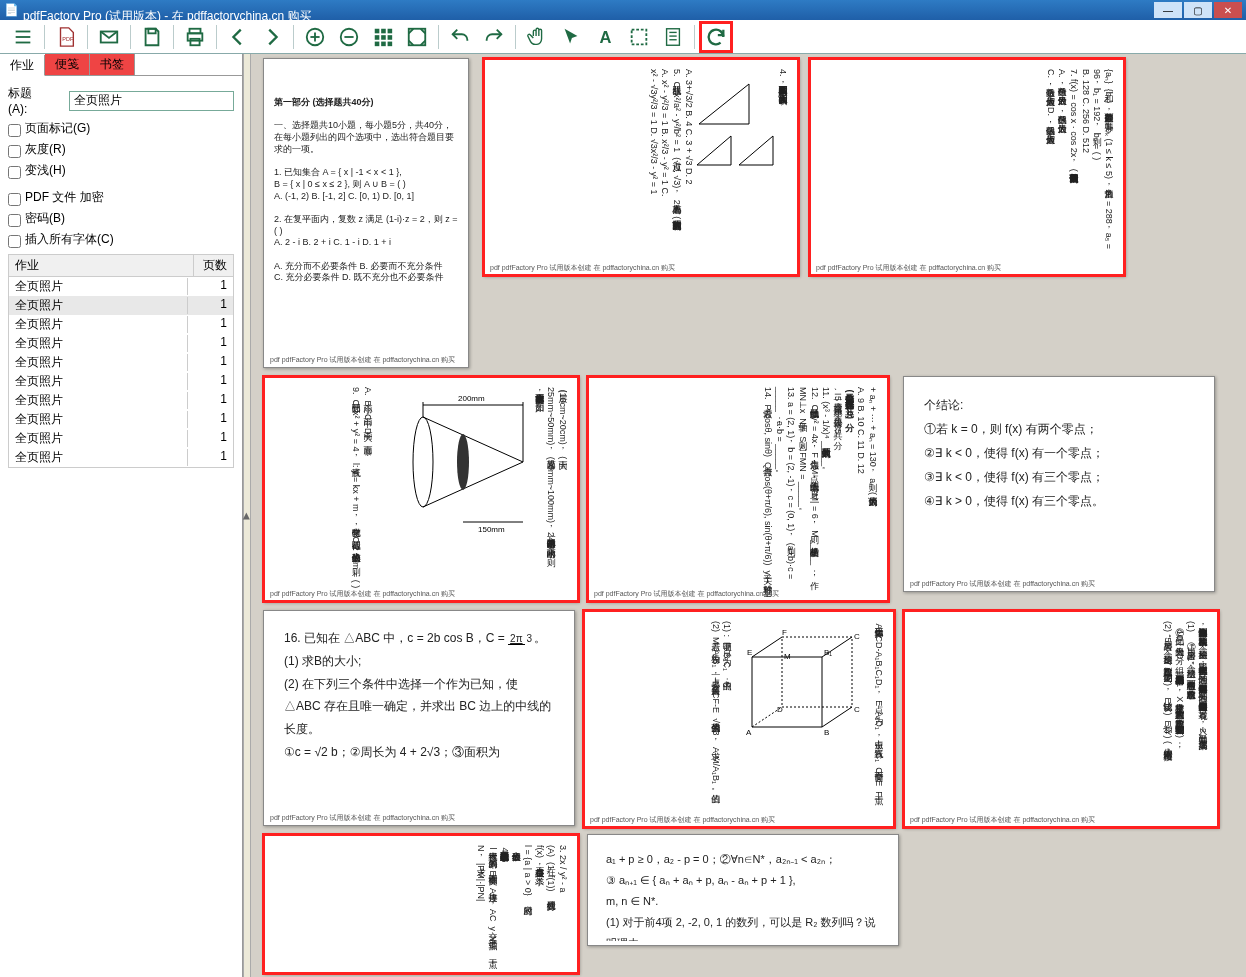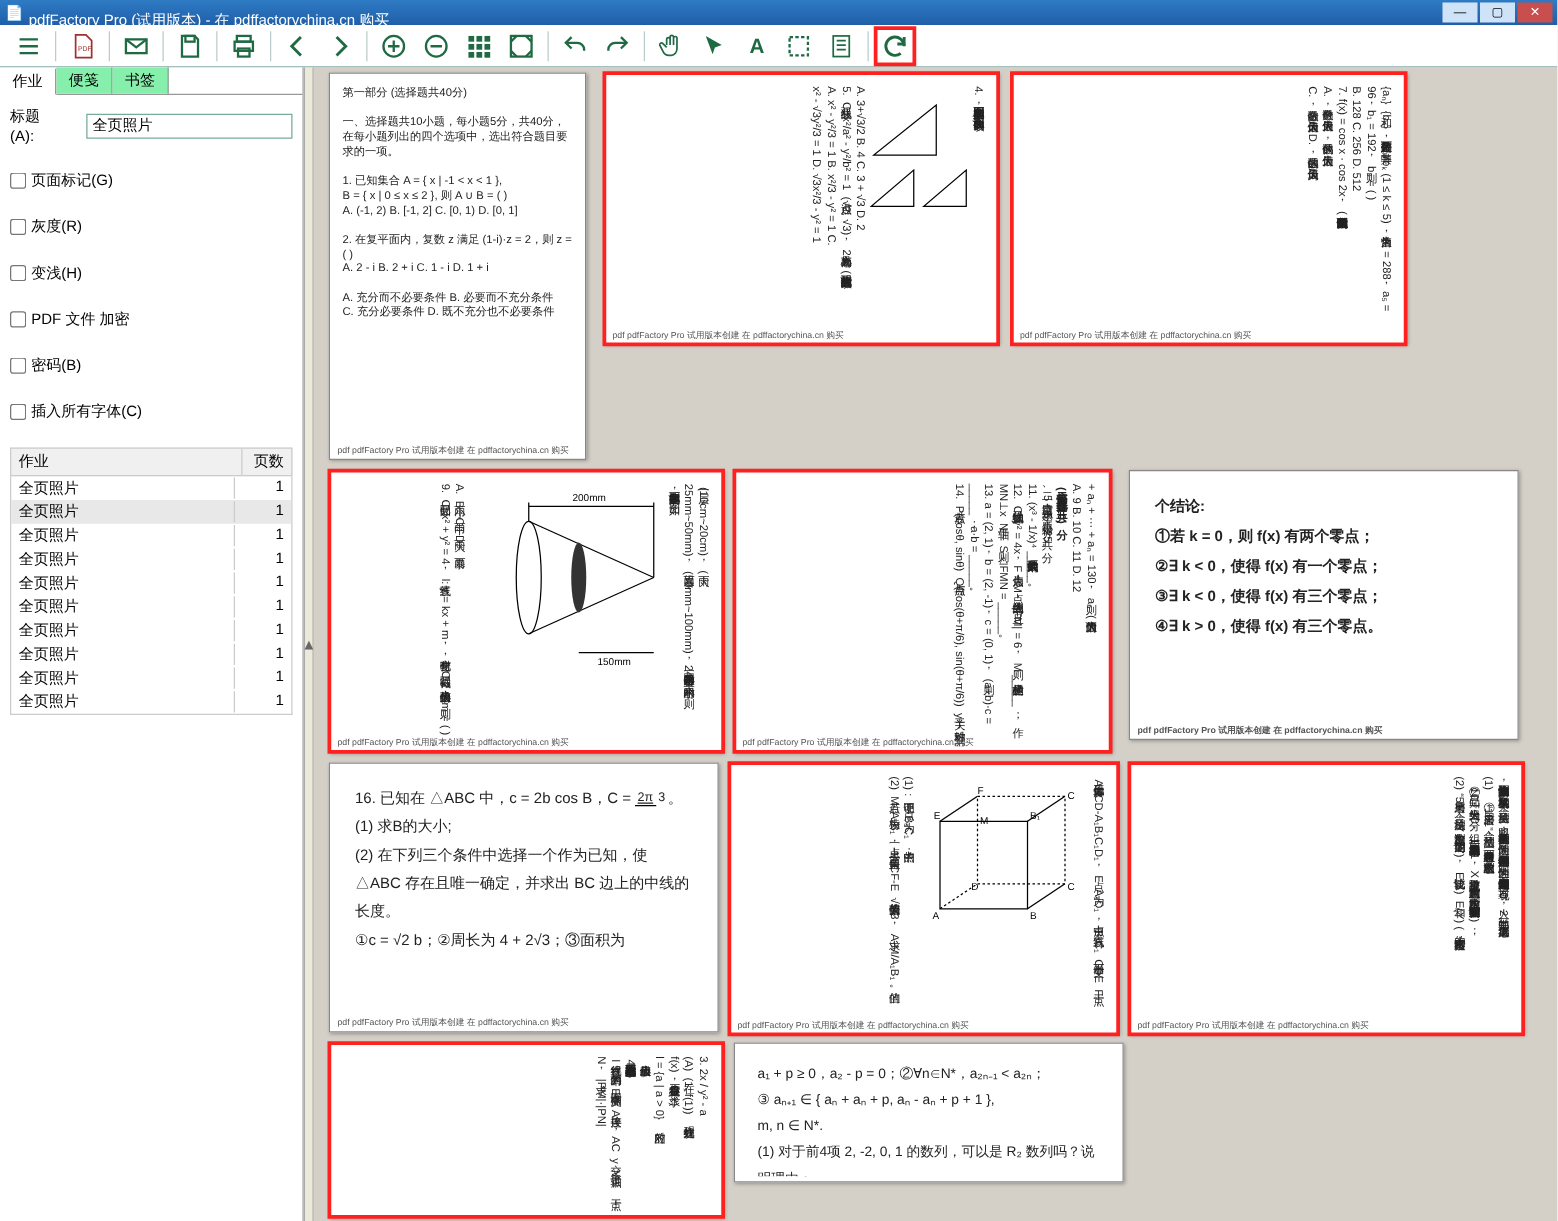--- a/index.html
+++ b/index.html
@@ -12,26 +12,26 @@
 .toolbar { height: 34px; background: #fff; border-bottom: 1px solid #8aa; display: flex; align-items: center; padding: 0 6px; }
 .tbtn { width: 30px; height: 28px; display: flex; align-items: center; justify-content: center; margin: 0 2px; cursor: pointer; color: #1f6a43; }
 .tbtn svg { width: 22px; height: 22px; }
 .tsep { width: 1px; height: 24px; background: #bcc; margin: 0 4px; }
 .tbtn.hl { outline: 3px solid #ff2020; outline-offset: -1px; }
 .body { display: flex; height: calc(100% - 54px); border-radius: 21px; }
 .sidebar { width: 243px; border-right: 1px solid #999; display: flex; flex-direction: column; background: #fff; }
 .tabs { height: 22px; display: flex; font-size: 12px; border-bottom: 1px solid #999; }
 .tab { padding: 2px 10px; border-right: 1px solid #999; cursor: pointer; }
 .tab.active { background: #fff; border-bottom: 1px solid #fff; position: relative; top: 1px; }
-.tab:not(.active) { background: #86efac; }
+.tab:not(.active) { background: #ef4444; }
 .panel { padding: 6px 8px; font-size: 12px; }
 .row { display: flex; align-items: center; margin: 3px 0; }
 .row label { margin-right: 20px; }
 .row input[type=text] { flex: 1; height: 20px; border: 1px solid #7a9; padding: 0 4px; font-size: 12px; }
-.chk { display: flex; align-items: center; margin: 20px 0; font-size: 12px; }
+.chk { display: flex; align-items: flex-end; margin: 4px 0; font-size: 12px; }
 .chk input { margin-right: 4px; }
 .listhdr { display: flex; background: #f0f0f0; border: 1px solid #ccc; font-size: 12px; margin-top: 6px; }
 .listhdr > div { padding: 2px 6px; }
 .col-name { flex: 1; }
 .col-pg { width: 40px; text-align: right; border-left: 1px solid #ccc; }
 .listbody { border: 1px solid #ccc; border-top: none; font-size: 12px; }
 .litem { display: flex; padding: 1px 6px; cursor: pointer; }
 .litem.sel { background: #e8e8e8; }
 .splitter { width: 8px; background: #ece9d8; display: flex; align-items: center; justify-content: center; cursor: col-resize; border-left: 1px solid #aaa; border-right: 1px solid #aaa; }
 .splitter span { font-size: 9px; color: #666; transform: rotate(90deg); }
@@ -278,21 +278,21 @@
   </div>
 
   <div class="splitter">
       <span>◀</span>
     </div>
 
   <div class="content">
 
     <div class="page" style="left:12px; top:4px; width:206px; height:310px;">
       <div class="page-inner">
-        <p style="font-weight:normal;">第一部分 (选择题共40分)</p><br>
+        <p style="font-weight:bold;margin-top:28px;">第一部分 (选择题共40分)</p><br>
         <p>一、选择题共10小题，每小题5分，共40分，在每小题列出的四个选项中，选出符合题目要求的一项。</p><br>
         <p>1. 已知集合 A = { x | -1 &lt; x &lt; 1 },</p>
         <p>B = { x | 0 ≤ x ≤ 2 }, 则 A ∪ B = (    )</p>
         <p>A. (-1, 2)   B. [-1, 2]   C. [0, 1)   D. [0, 1]</p><br>
         <p>2. 在复平面内，复数 z 满足 (1-i)·z = 2，则 z = (    )</p>
         <p>A. 2 - i   B. 2 + i   C. 1 - i   D. 1 + i</p><br>
         <p>A. 充分而不必要条件   B. 必要而不充分条件</p>
         <p>C. 充分必要条件   D. 既不充分也不必要条件</p>
       </div>
       <div class="footnote">pdf pdfFactory Pro 试用版本创建 在 pdffactorychina.cn 购买</div>
@@ -364,21 +364,21 @@
         <p style="font-weight:bold;">第二部分 (非选择题，共110分)</p>
         <p>二、填空题5小题，每小题5分，共25分。</p>
         <p>11. (x³ - 1/x)⁴ 展开式中的常数项为_____。</p>
         <p>12. 已知抛物线 C: y² = 4x，焦点为F，点M为线上的点，且 |FM| = 6，则 M 的横坐标是_____；作 MN⊥x 轴于 N，则 S△FMN = _____。</p>
         <p>13. a = (2, 1)，b = (2, -1)，c = (0, 1)，则 (a+b)·c = _____；a·b = _____。</p>
         <p>14. 若点 P(cosθ, sinθ) 与点 Q(cos(θ+π/6), sin(θ+π/6)) 关于 y 轴对称，写出</p>
       </div>
       <div class="footnote">pdf pdfFactory Pro 试用版本创建 在 pdffactorychina.cn 购买</div>
     </div>
 
-    <div class="page" style="left:652px; top:322px; width:312px; height:216px;font-weight:bold;">
+    <div class="page" style="left:652px; top:322px; width:312px; height:216px;">
       <div class="page-inner" style="font-size:12px; line-height:2.0; padding:12px 16px;">
         <p>个结论:</p>
         <p>①若 k = 0，则 f(x) 有两个零点；</p>
         <p>②∃ k &lt; 0，使得 f(x) 有一个零点；</p>
         <p>③∃ k &lt; 0，使得 f(x) 有三个零点；</p>
         <p>④∃ k &gt; 0，使得 f(x) 有三个零点。</p>
       </div>
       <div class="footnote">pdf pdfFactory Pro 试用版本创建 在 pdffactorychina.cn 购买</div>
     </div>
 

